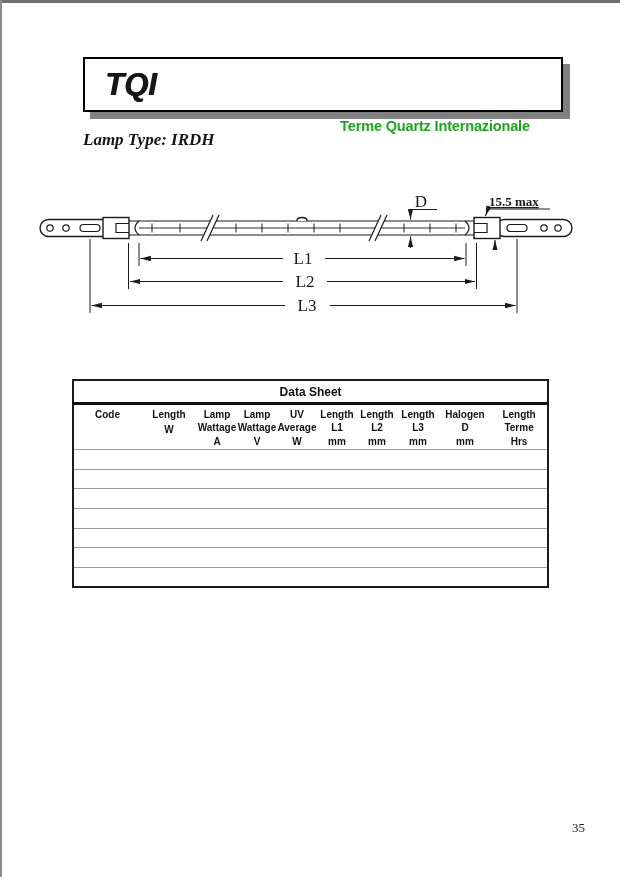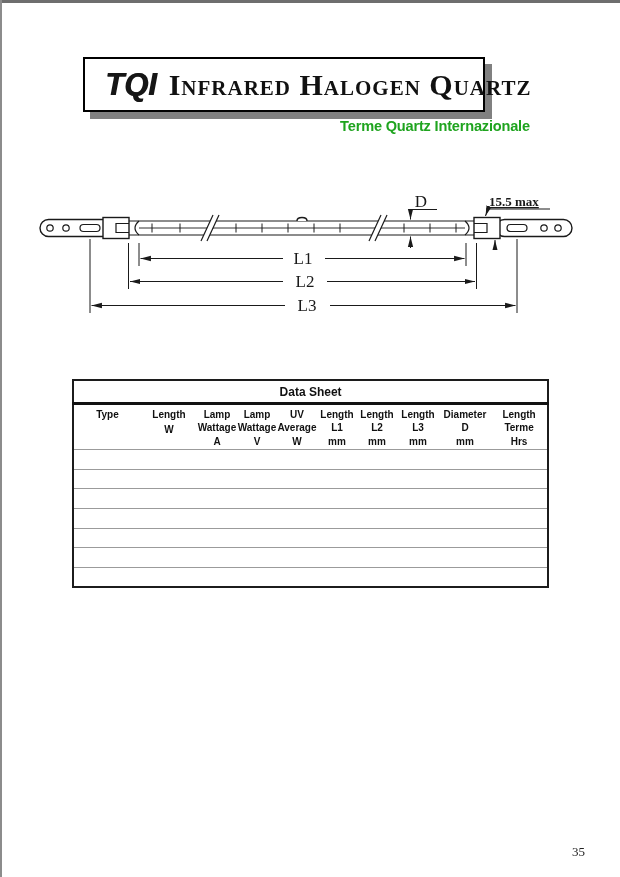--- a/index.html
+++ b/index.html
@@ -5,21 +5,21 @@
   html,body { margin:0; padding:0; background:#ffffff; }
   .page {
     position:relative; width:620px; height:877px; background:#ffffff;
     overflow:hidden; font-family:"Liberation Sans", sans-serif; color:#111;
   }
   .frame-top  { position:absolute; left:0; top:0; width:620px; height:3px; background:#6e6e6e; }
   .frame-left { position:absolute; left:0; top:0; width:2px; height:877px; background:#8c8c8c; }
 
   
   .logo-banner {
-    position:absolute; left:83px; top:57px; width:402px; height:55px;
+    position:absolute; left:83px; top:57px; width:480px; height:55px;
     background:#ffffff; border:2px solid #000;
     box-shadow:7px 7px 0 0 #808080;
     box-sizing:border-box;
     display:flex; align-items:center; padding-left:20px;
   }
   .logo-tqi {
     font-family:"Liberation Sans", sans-serif;
     font-style:italic; font-weight:bold; font-size:31px; color:#161616;
     text-shadow:0.8px 0 #161616; letter-spacing:0px;
   }
@@ -62,36 +62,36 @@
   }
   .ds-head-row th {
     font-size:10px; font-weight:bold; vertical-align:top; text-align:center;
     height:40px; padding-top:4px; line-height:12.5px;
   }
   .ds-head-row th div:nth-child(3) { margin-top:2px; }
   .datasheet tbody tr { height:19.7px; border-top:1px solid #9b9b9b; }
 
   .page-number {
     position:absolute; top:820px; right:35px;
-    font-family:"Liberation Serif", serif; font-size:13px; color:#222;margin-top:24px;
+    font-family:"Liberation Serif", serif; font-size:13px; color:#222;
   }
 </style>
 </head>
 <body>
 
 <div class="page">
   <div class="frame-top"></div>
   <div class="frame-left"></div>
 
   <div class="logo-banner">
     <span class="logo-tqi">TQI</span>
-    <span class="logo-title">Infrared Halogen Quartz</span>
   </div>
 
   <div class="tagline">Terme Quartz Internazionale</div>
+  <div class="lamp-type">Lamp Type: IRDH</div>
 
   <svg class="diagram" width="560" height="137" viewBox="30 183 560 137" xmlns="http://www.w3.org/2000/svg">
     <defs>
       <marker id="arrow" viewBox="0 0 10 6" refX="9.5" refY="3" markerWidth="11" markerHeight="7" orient="auto" markerUnits="userSpaceOnUse">
         <path d="M0,0.6 L9.5,3 L0,5.4 Z" fill="#1a1a1a"></path>
       </marker>
     </defs>
 
     <g>
       <rect class="oline" x="40" y="219.5" width="72" height="17" rx="8.5"></rect>
@@ -202,21 +202,21 @@
         <col style="width:42px">
         <col style="width:52px">
       <col style="width:57px">
     </colgroup>
     <thead>
       <tr class="ds-title-row">
         <th colspan="10">Data Sheet</th>
       </tr>
       <tr class="ds-head-row">
         <th>
-          <div>Type</div>
+          <div>Code</div>
           <div></div>
           <div></div>
         </th>
         <th>
           <div>Length</div>
           <div></div>
           <div>W</div>
         </th>
         <th>
           <div>Lamp</div>
@@ -242,21 +242,21 @@
           <div>Length</div>
           <div>L2</div>
           <div>mm</div>
         </th>
         <th>
           <div>Length</div>
           <div>L3</div>
           <div>mm</div>
         </th>
         <th>
-          <div>Diameter</div>
+          <div>Halogen</div>
           <div>D</div>
           <div>mm</div>
         </th>
         <th>
           <div>Length</div>
           <div>Terme</div>
           <div>Hrs</div>
         </th>
       </tr>
     </thead>

